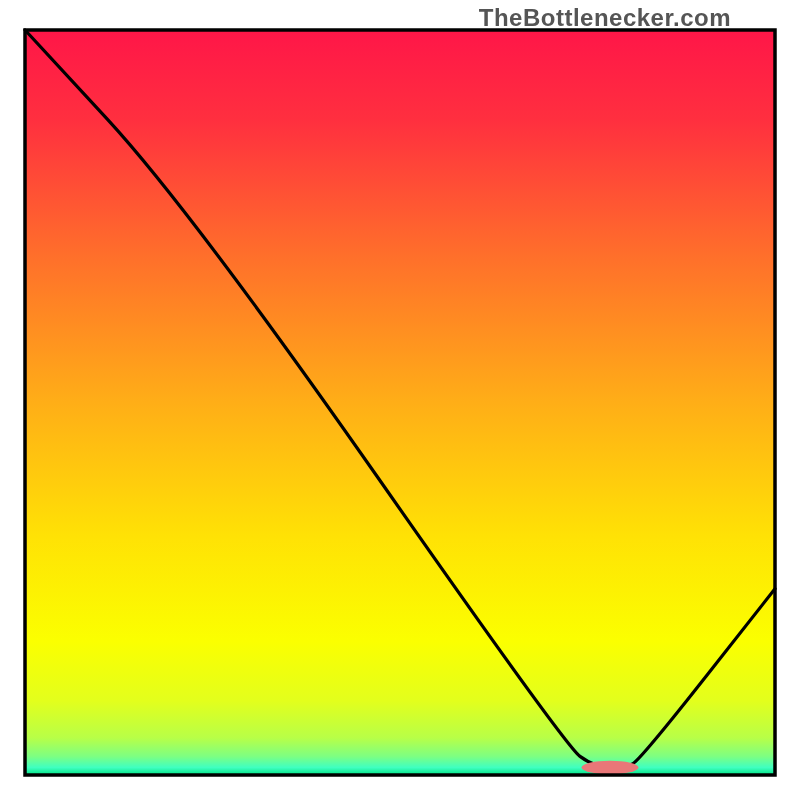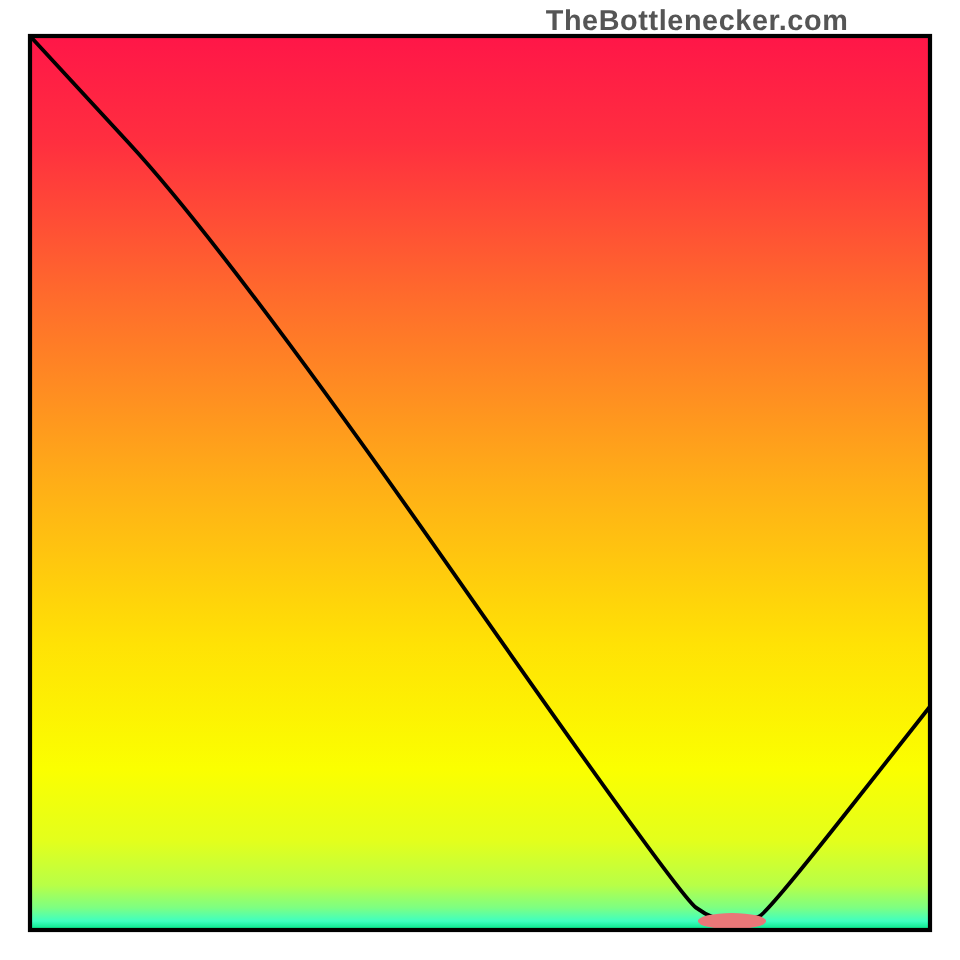--- a/index.html
+++ b/index.html
@@ -7,20 +7,21 @@
     padding: 0;
     width: 800px;
     height: 800px;
     background: #ffffff;
     font-family: Arial, Helvetica, sans-serif;
   }
   .chart-container {
     position: relative;
     width: 719px;
     height: 800px;
+    padding-left: 24px;
   }
   .watermark {
     position: absolute;
     top: 4px;
     right: 12px;
     font-size: 24px;
     font-weight: bold;
     color: #555555;
     letter-spacing: 0.5px;
     z-index: 10;

